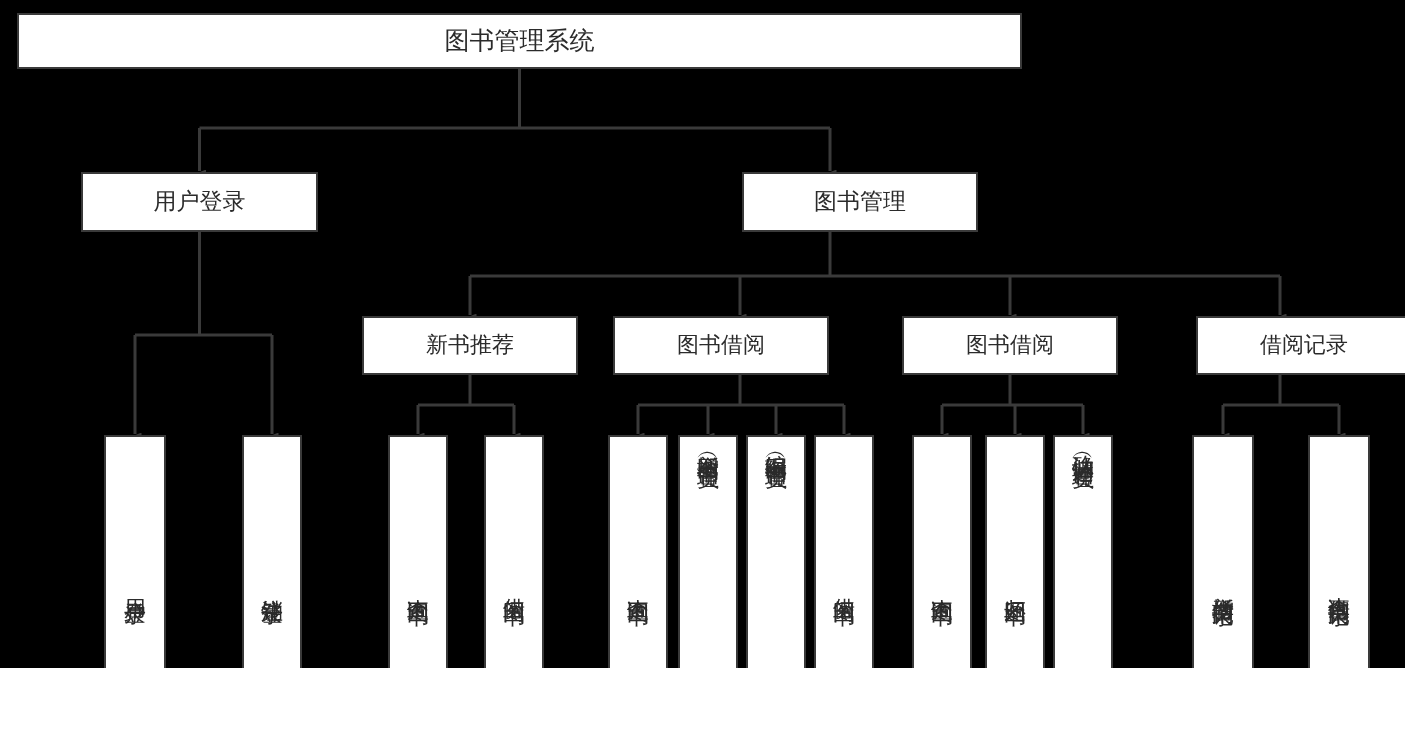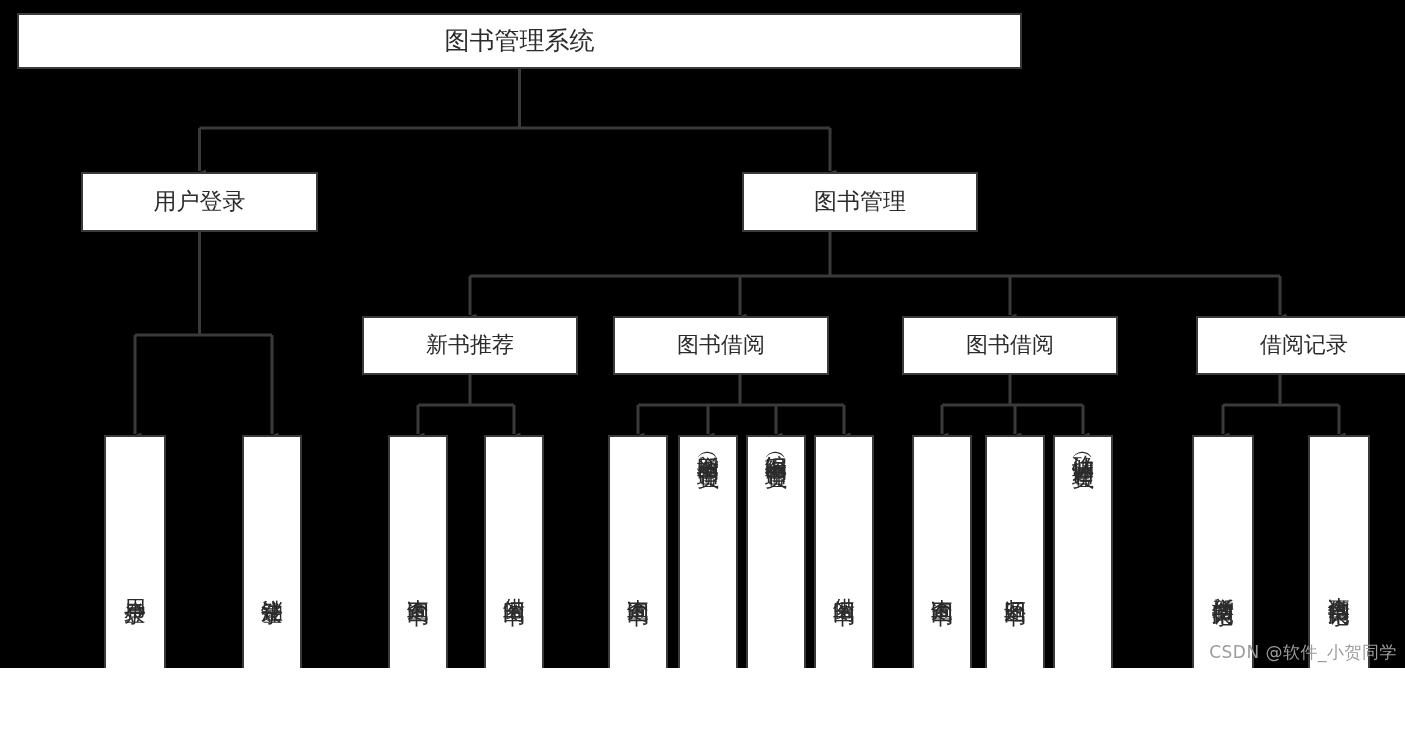--- a/index.html
+++ b/index.html
@@ -184,14 +184,13 @@
         <span class="node-label">确认归还（管理员）</span>
       </div>
       <div class="node level-3 leaf center-text" style="left: 1192px; top: 435px; width: 62px; height: 300px;">
         <span class="node-label">新增借阅记录</span>
       </div>
       <div class="node level-3 leaf center-text" style="left: 1308px; top: 435px; width: 62px; height: 300px;">
         <span class="node-label">查询借阅记录</span>
       </div>
     </div>
 
-  <div id="watermark">CSDN @软件_小贺同学</div>
 </div>
 
 </body></html>

